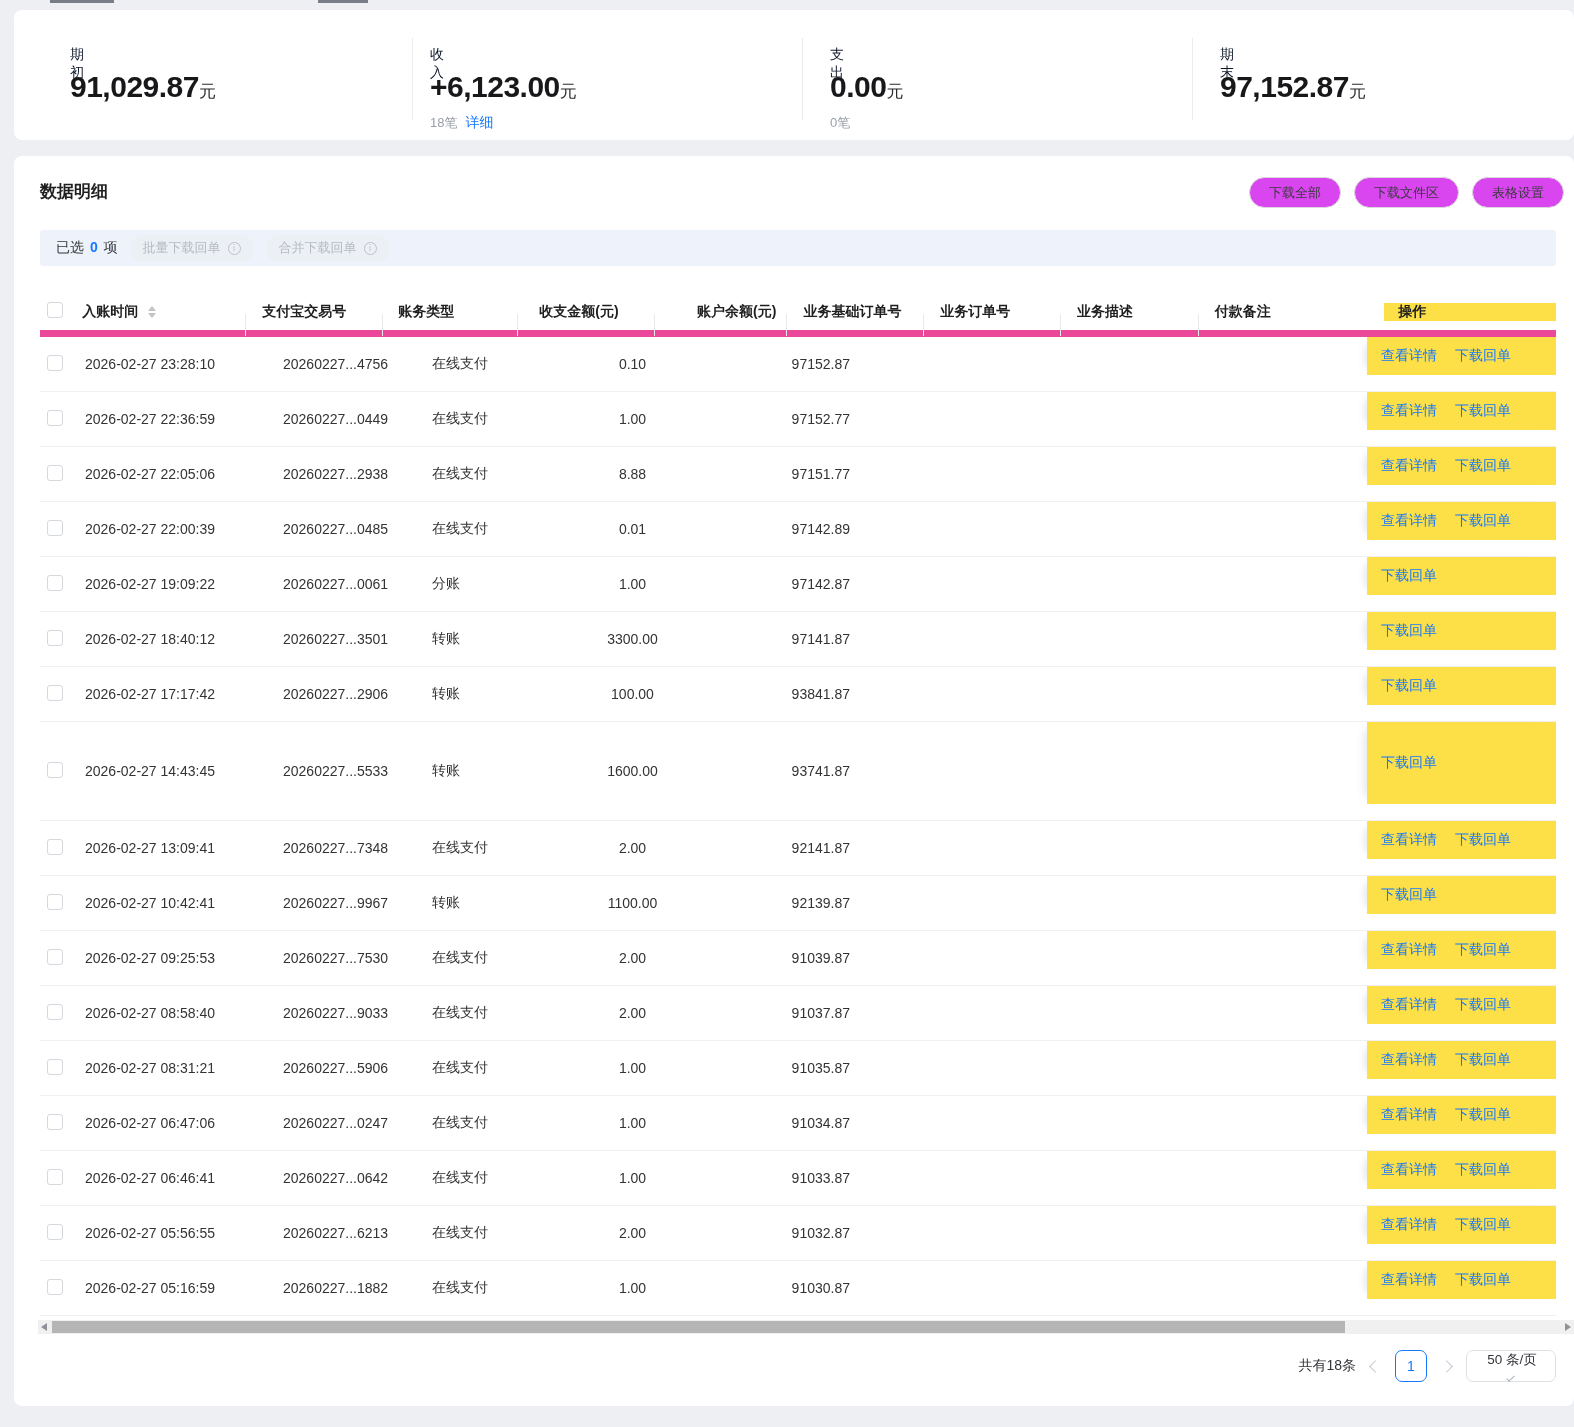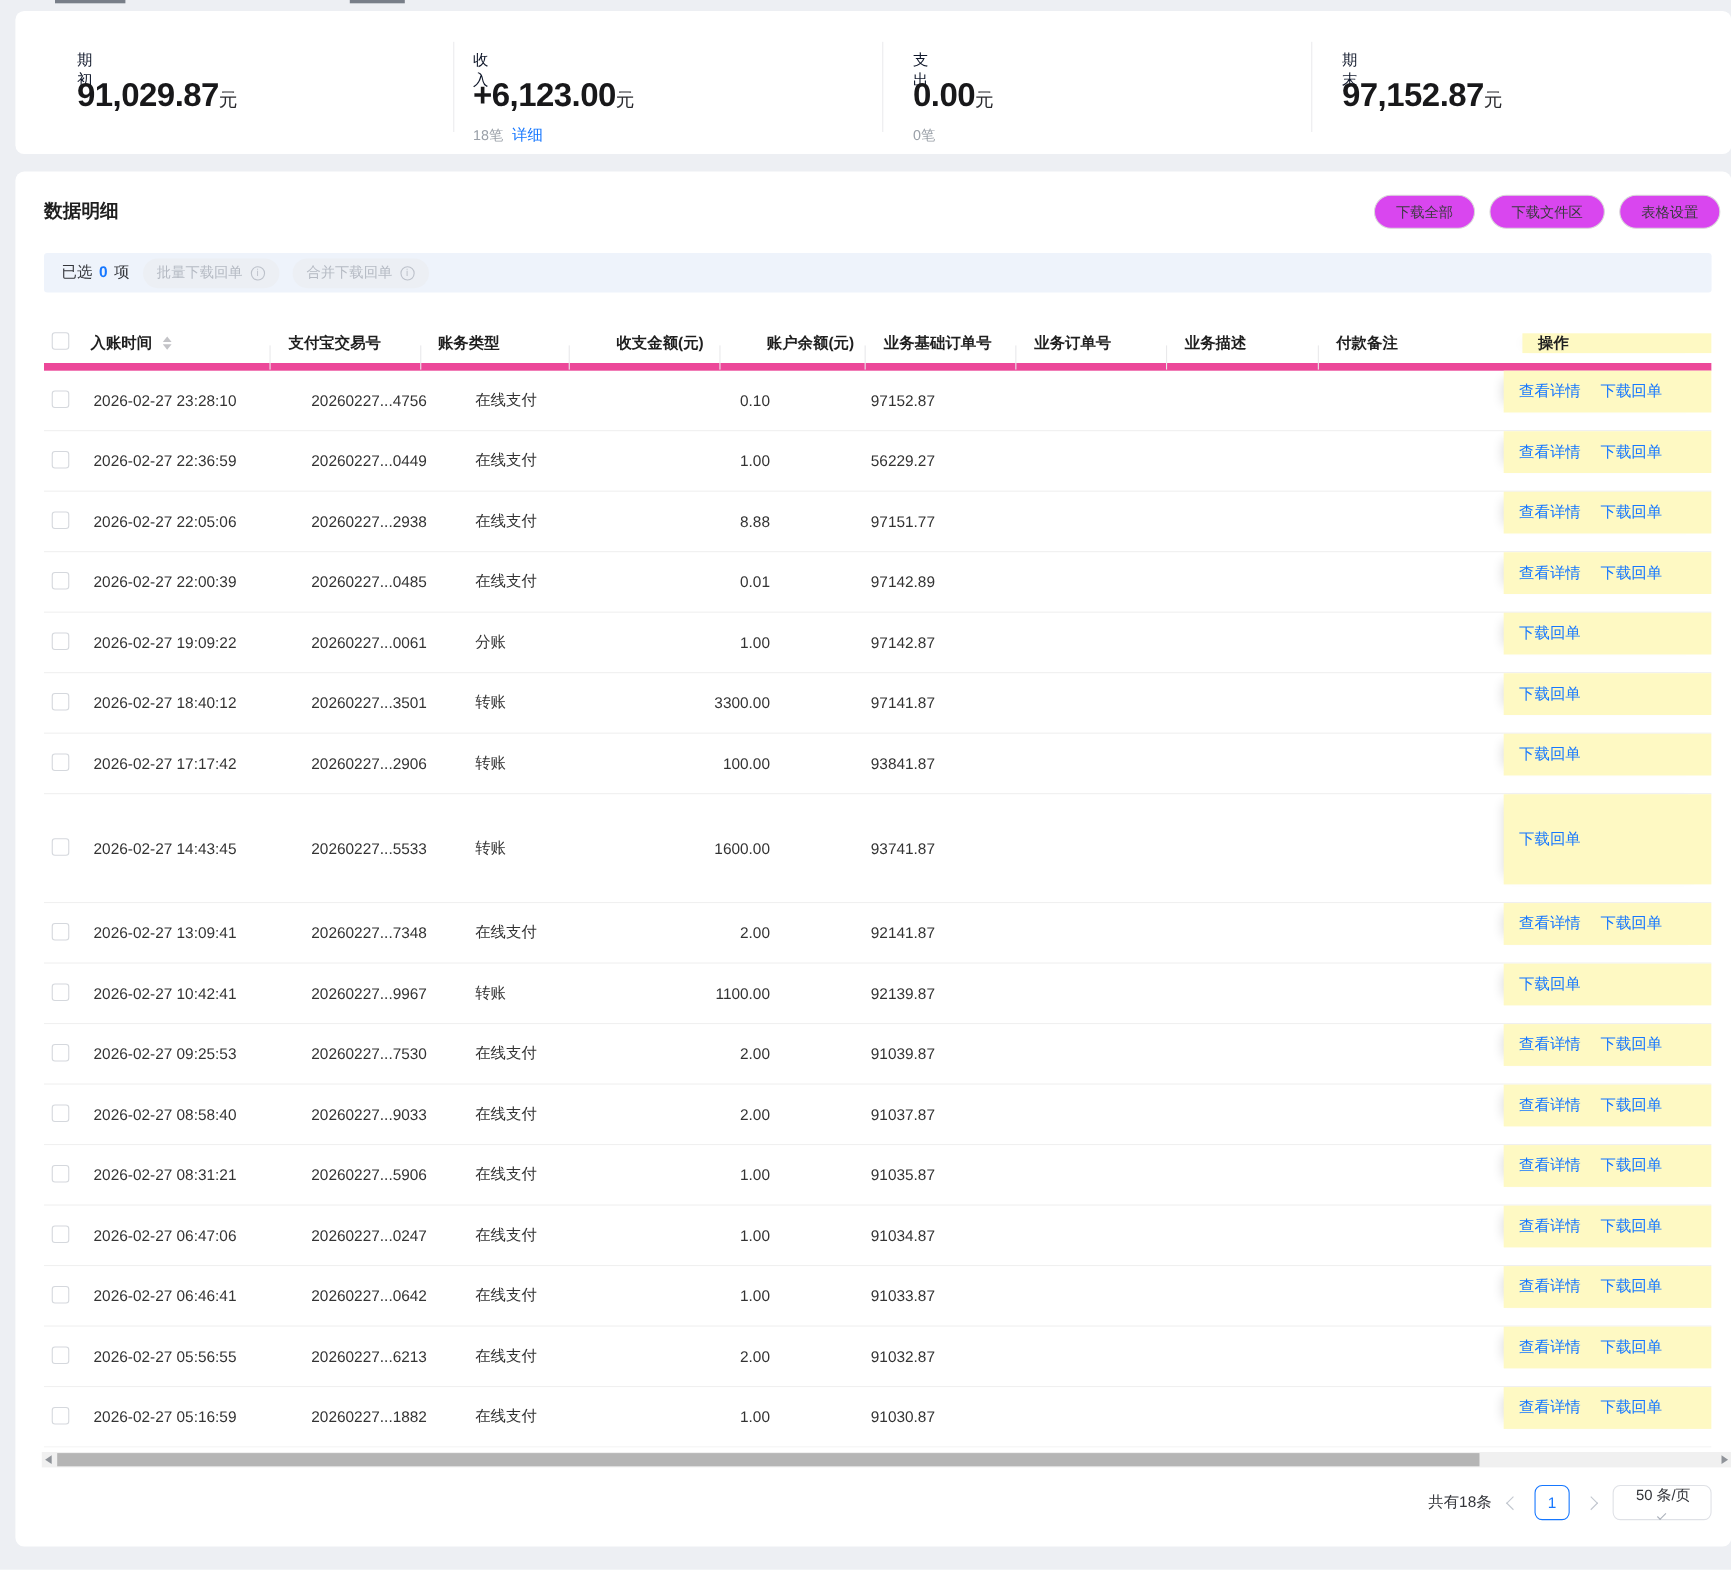--- a/index.html
+++ b/index.html
@@ -34,29 +34,29 @@
   
   .table { position:absolute; left:26px; top:137px; width:1516px; overflow:hidden; }
   .trow, .thead { position:relative; display:flex; align-items:center; border-bottom:1px solid #f0f0f0; height:55px; }
   .thead { height:44px; font-weight:700; color:#1f1f1f; border-bottom:7px solid #ec4899; }
   .trow.tall { height:99px; }
   .cell { font-size:14px; white-space:nowrap; }
   .c-check { width:35px; padding-left:7px; }
   .c-time  { width:192px; padding-left:10px; }
   .c-txn   { width:150px; padding-left:16px; }
   .c-type  { width:148px; padding-left:15px; }
-  .c-amt   { width:150px; text-align:right; padding-right:15px; }
+  .c-amt   { width:150px; text-align:center; padding-right:15px; }
   .c-bal   { width:146px; text-align:right; padding-right:11px; }
   .c-base  { width:150px; padding-left:16px; }
   .c-ord   { width:150px; padding-left:16px; }
   .c-desc  { width:151px; padding-left:16px; }
   .c-pay   { width:204px; padding-left:16px; }
   .thead .cell { position:relative; }
   .thead .sep::after { content:''; position:absolute; right:0; top:11px; height:22px; width:1px; background:#e9e9eb; }
-  .c-act { position:absolute; right:0; top:0; bottom:16px; width:189px; background:#fef9c3; box-shadow:-9px 0 10px -8px rgba(0,0,0,0.14); display:flex; align-items:center; gap:18px; padding-left:14px; }
+  .c-act { position:absolute; right:0; top:0; bottom:16px; width:189px; background:#fde047; box-shadow:-9px 0 10px -8px rgba(0,0,0,0.14); display:flex; align-items:center; gap:18px; padding-left:14px; }
   .thead .c-act { box-shadow:-9px 0 10px -8px rgba(0,0,0,0.14); font-weight:700; }
   .link { color:#1677ff; cursor:pointer; font-size:14px; white-space:nowrap; }
   .cb { width:16px; height:16px; border:1px solid #d5d8dd; border-radius:3px; background:#fff; display:inline-block; cursor:pointer; }
   .sorter { display:inline-flex; flex-direction:column; margin-left:10px; vertical-align:1px; }
   .caret-up { width:0; height:0; border-left:4px solid transparent; border-right:4px solid transparent; border-bottom:5px solid #c3c3c7; margin-bottom:2px; }
   .caret-down { width:0; height:0; border-left:4px solid transparent; border-right:4px solid transparent; border-top:5px solid #c3c3c7; }
   .time-head { display:flex; align-items:center; }
 
   
   .hscroll { position:absolute; left:24px; right:0; top:1164px; height:14px; background:#f0f0f0; }
@@ -174,21 +174,21 @@
             <span class="link">查看详情</span>
             <span class="link">下载回单</span>
           </div>
         </div>
         <div class="trow">
           <div class="cell c-check"><span class="cb"></span></div>
           <div class="cell c-time">2026-02-27 22:36:59</div>
           <div class="cell c-txn">20260227...0449</div>
           <div class="cell c-type">在线支付</div>
           <div class="cell c-amt">1.00</div>
-          <div class="cell c-bal">56229.27</div>
+          <div class="cell c-bal">97152.77</div>
           <div class="cell c-base"></div>
           <div class="cell c-ord"></div>
           <div class="cell c-desc"></div>
           <div class="cell c-pay"></div>
           <div class="cell c-act">
             <span class="link">查看详情</span>
             <span class="link">下载回单</span>
           </div>
         </div>
         <div class="trow">

